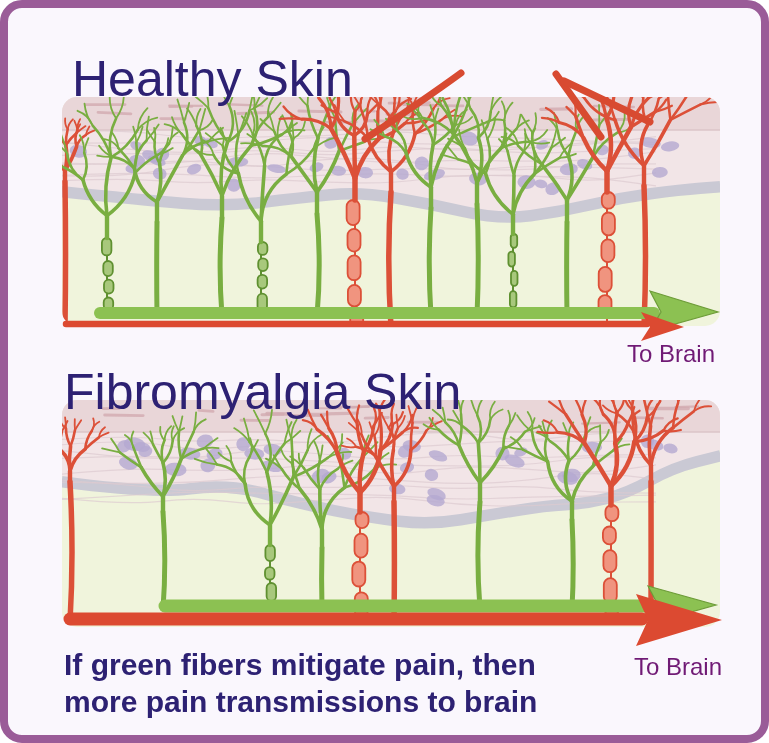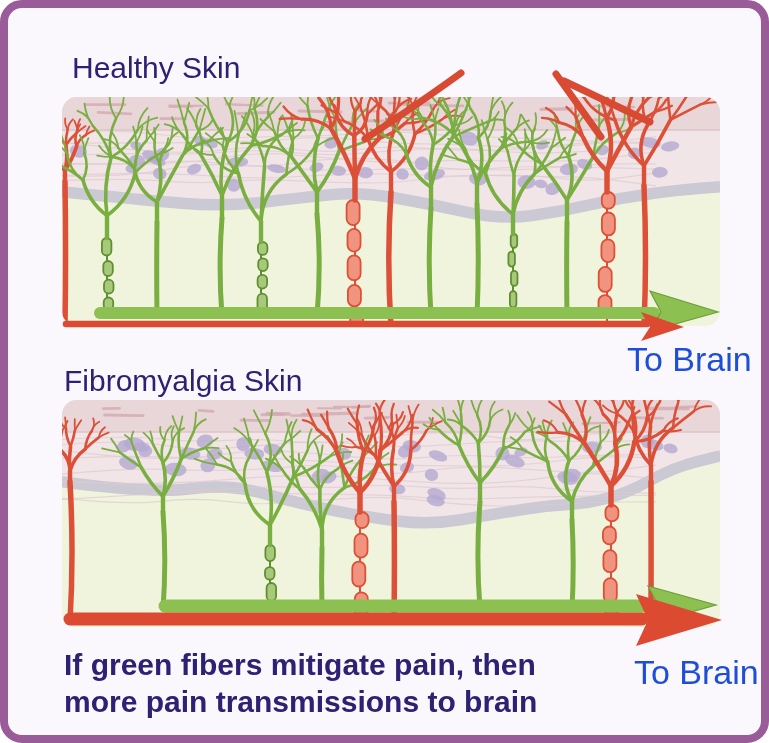--- a/index.html
+++ b/index.html
@@ -8,23 +8,23 @@
     width:769px;height:743px;
     box-sizing:border-box;
     border:8px solid #9a5c98;
     border-radius:22px;
     background:#faf7fd;
     overflow:hidden;
     font-family:"Liberation Sans", sans-serif;
   }
   #diagram-svg{position:absolute;left:0;top:0;}
   .lbl{position:absolute;white-space:nowrap;line-height:1.08;}
-  .title{font-size:30px;color:#2d2173;}
+  .title{font-size:50px;color:#2d2173;}
   .painlbl{font-size:34px;color:#d84a31;}
-  .tobrain{font-size:34px;color:#1d4ed8;}
+  .tobrain{font-size:24px;color:#701a75;}
   .caption{font-size:30px;color:#2d2173;line-height:37px;white-space:nowrap;}
 </style>
 </head>
 <body>
 
 <div id="frame">
   <svg id="diagram-svg" width="753" height="727" viewBox="8 8 753 727">
       <defs>
         <clipPath id="clip0">
           <rect x="62" y="97" width="658" height="229" rx="15"></rect>

